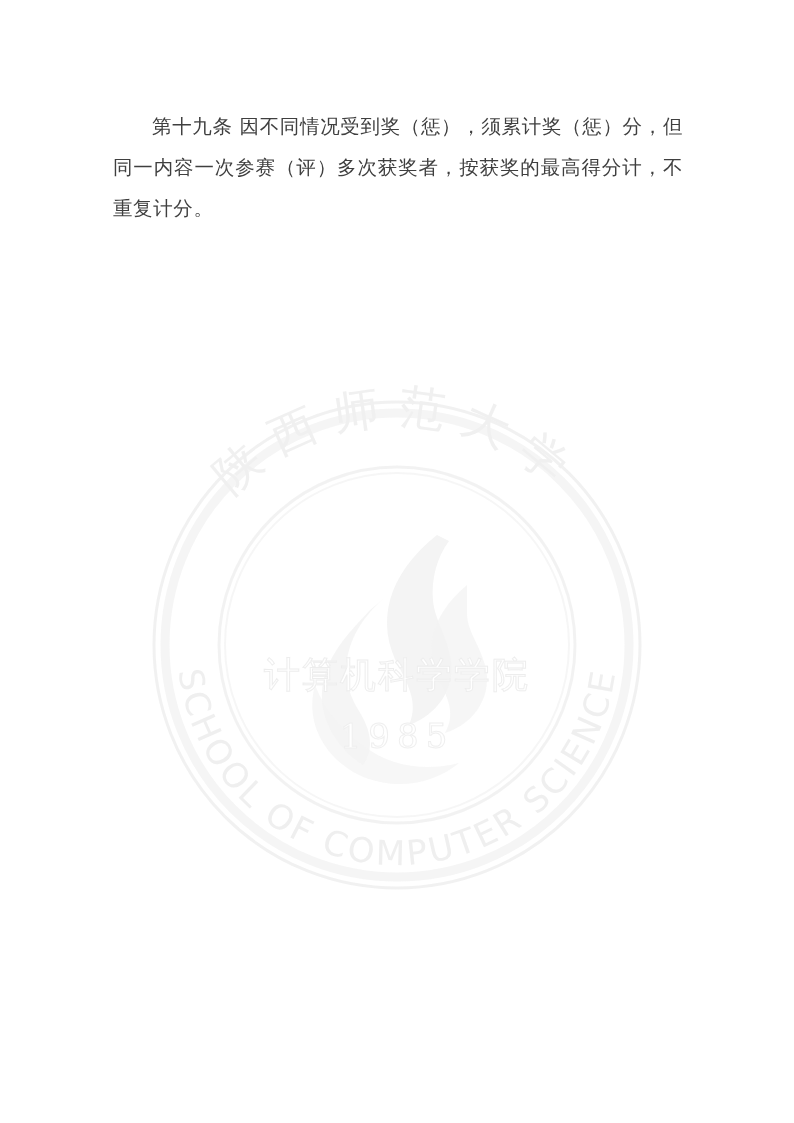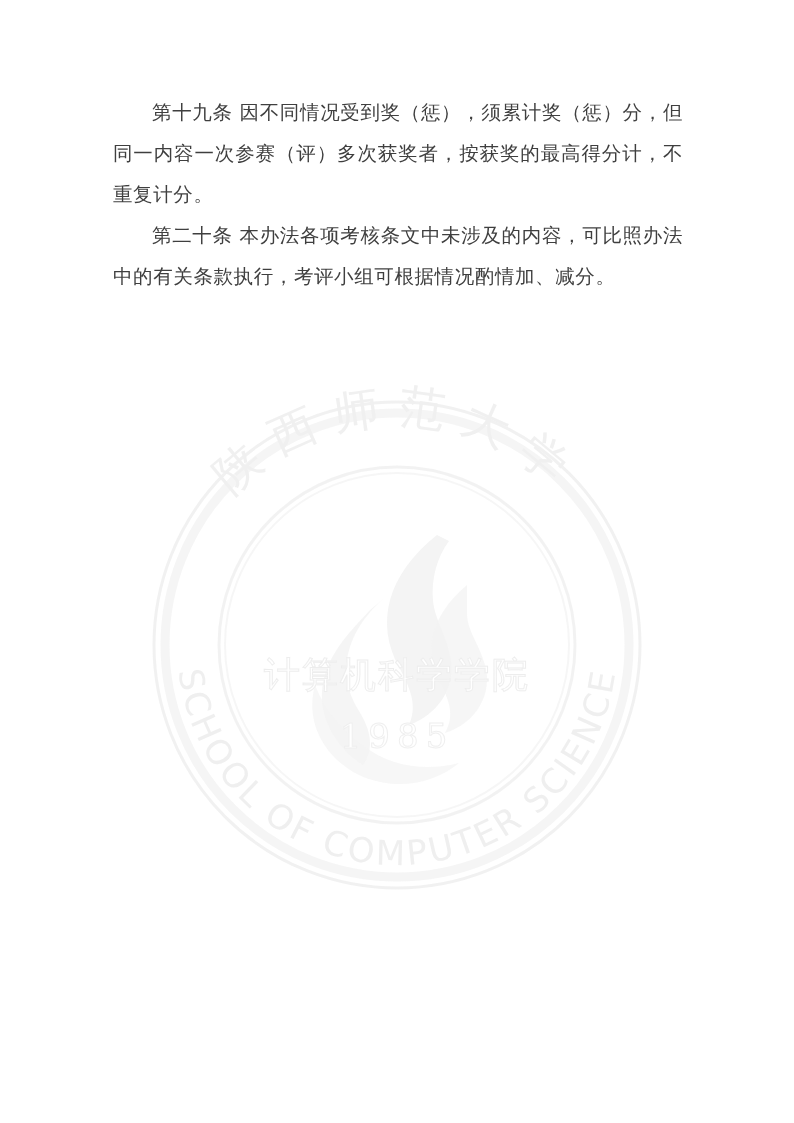--- a/index.html
+++ b/index.html
@@ -34,21 +34,21 @@
     position: absolute;
     left: 0;
     top: 0;
     width: 794px;
     height: 1123px;
     z-index: 2;
   }
   #doc-body {
     position: absolute;
     left: 113px;
-    top: 92px;
+    top: 106px;
     width: 570px;
   }
   .para {
     font-size: 19.5px;
     line-height: 41px;
     color: #3f3f3f;
     text-indent: 2em;
     text-align: justify;
     letter-spacing: 0.6px;
     margin: 0 0 0 0;
@@ -92,15 +92,14 @@
 
     <text x="260" y="302" text-anchor="middle" font-family="DejaVu Sans, Liberation Sans, sans-serif" font-size="36" fill="#ffffff" stroke="#e0e0e0" stroke-width="1" letter-spacing="2">计算机科学学院</text>
 
     <text x="260" y="363" text-anchor="middle" font-family="DejaVu Serif, Liberation Serif, serif" font-size="34" fill="#ffffff" stroke="#e2e2e2" stroke-width="1" letter-spacing="7">1985</text>
   </svg>
 </div>
 
 <div id="page">
   <div id="doc-body">
     <p class="para">第十九条  因不同情况受到奖（惩），须累计奖（惩）分，但同一内容一次参赛（评）多次获奖者，按获奖的最高得分计，不重复计分。</p>
-    <p class="para">第二十条  本办法各项考核条文中未涉及的内容，可比照办法中的有关条款执行，考评小组可根据情况酌情加、减分。</p>
   </div>
 </div>
 
 </body></html>

